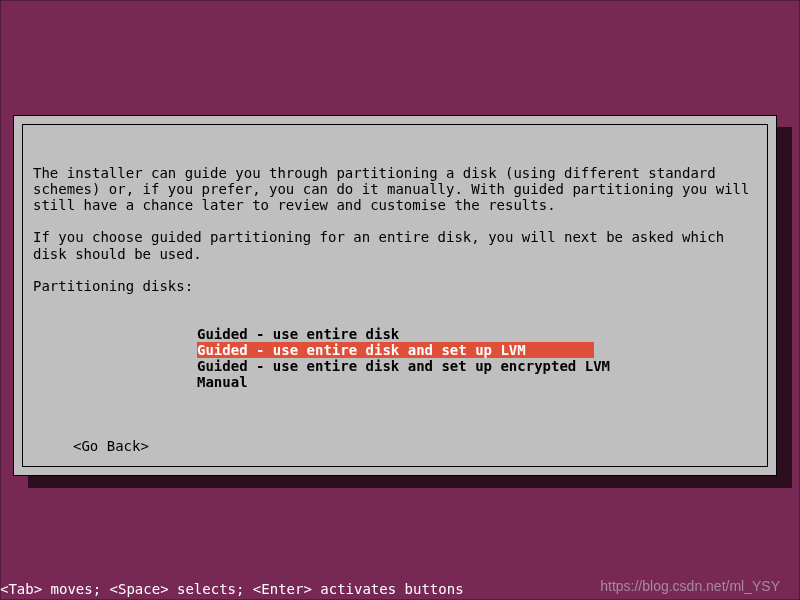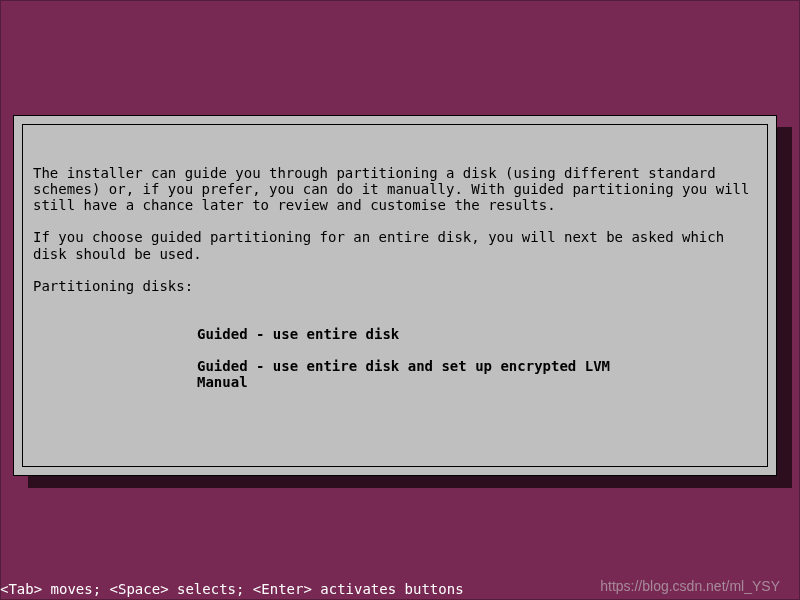--- a/index.html
+++ b/index.html
@@ -109,21 +109,22 @@
 
 <div class="dialog">
   <div class="inner-border">
     <div class="content">
 <span>The installer can guide you through partitioning a disk (using different standard schemes) or, if you prefer, you can do it manually. With guided partitioning you will still have a chance later to review and customise the results.</span>
 
 <span>If you choose guided partitioning for an entire disk, you will next be asked which disk should be used.</span>
 
 <span>Partitioning disks:</span>
 <div class="options">
-<span class="option">Guided - use entire disk</span>
+<span class="option">Guided - use entire disk</span><span class="option selected">Guided - use entire disk and set up LVM</span>
 <span class="option">Guided - use entire disk and set up encrypted LVM</span><span class="option">Manual</span></div>
+<div class="go-back">&lt;Go Back&gt;</div>
     </div>
   </div>
 </div>
 
 <div class="help-bar">&lt;Tab&gt; moves; &lt;Space&gt; selects; &lt;Enter&gt; activates buttons</div>
 <div class="watermark">https://blog.csdn.net/ml_YSY</div>
 <div class="outer-border"></div>
 
 </body></html>

